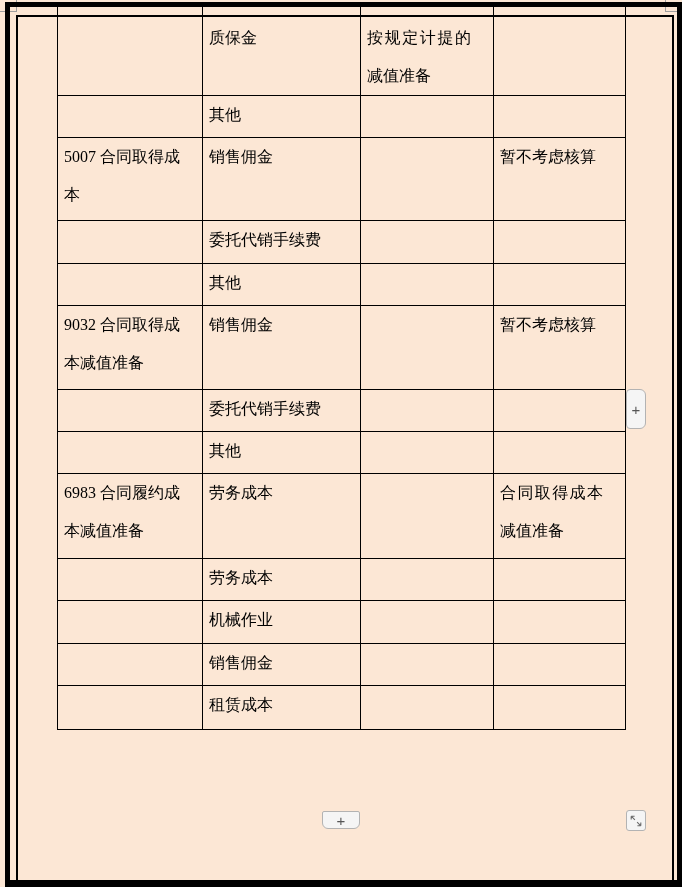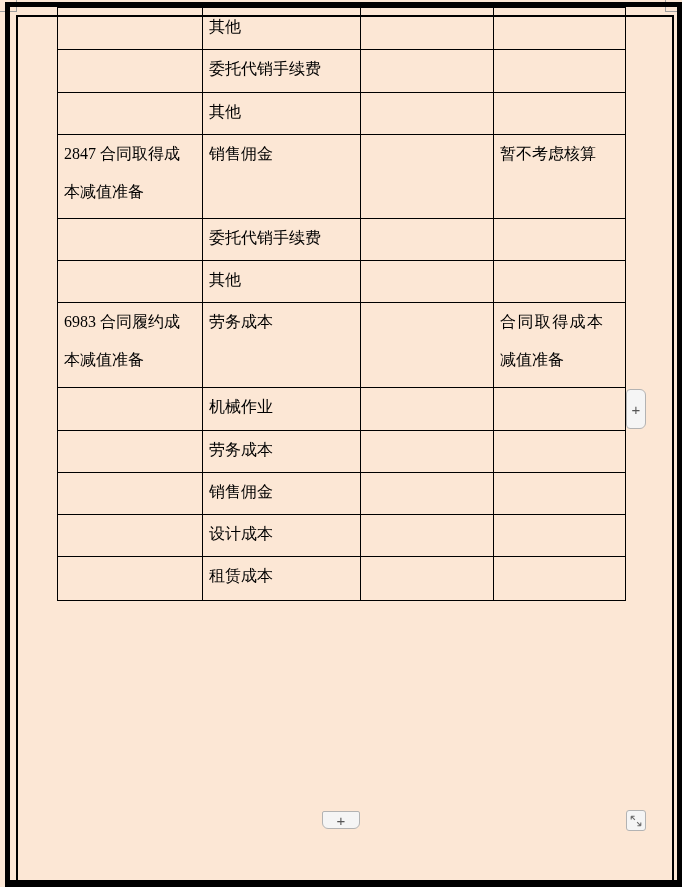--- a/index.html
+++ b/index.html
@@ -77,40 +77,52 @@
   <span class="mark mark-tr-v"></span>
 
   <table class="doc">
     <colgroup>
         <col class="c1">
         <col class="c2">
         <col class="c3">
         <col class="c4">
       </colgroup>
     <tbody>
+      <tr class="row-cut" style="height:86px">
+        <td class="c1"></td>
+        <td class="c2">质保金</td>
+        <td class="c3">按规定计提的减值准备</td>
+        <td class="c4"></td>
+      </tr>
       <tr style="height:42px">
         <td class="c1"></td>
         <td class="c2">其他</td>
         <td class="c3"></td>
         <td class="c4"></td>
+      </tr>
+      <tr style="height:83px">
+        <td class="c1">5007 合同取得成本</td>
+        <td class="c2">销售佣金</td>
+        <td class="c3"></td>
+        <td class="c4">暂不考虑核算</td>
       </tr>
       <tr style="height:43px">
         <td class="c1"></td>
         <td class="c2">委托代销手续费</td>
         <td class="c3"></td>
         <td class="c4"></td>
       </tr>
       <tr style="height:42px">
         <td class="c1"></td>
         <td class="c2">其他</td>
         <td class="c3"></td>
         <td class="c4"></td>
       </tr>
       <tr style="height:84px">
-        <td class="c1">2847 合同取得成本减值准备</td>
+        <td class="c1">9032 合同取得成本减值准备</td>
         <td class="c2">销售佣金</td>
         <td class="c3"></td>
         <td class="c4">暂不考虑核算</td>
       </tr>
       <tr style="height:42px">
         <td class="c1"></td>
         <td class="c2">委托代销手续费</td>
         <td class="c3"></td>
         <td class="c4"></td>
       </tr>
@@ -119,41 +131,35 @@
         <td class="c2">其他</td>
         <td class="c3"></td>
         <td class="c4"></td>
       </tr>
       <tr style="height:85px">
         <td class="c1">6983 合同履约成本减值准备</td>
         <td class="c2">劳务成本</td>
         <td class="c3"></td>
         <td class="c4">合同取得成本减值准备</td>
       </tr>
+      <tr style="height:42px">
+        <td class="c1"></td>
+        <td class="c2">劳务成本</td>
+        <td class="c3"></td>
+        <td class="c4"></td>
+      </tr>
       <tr style="height:43px">
         <td class="c1"></td>
         <td class="c2">机械作业</td>
         <td class="c3"></td>
         <td class="c4"></td>
       </tr>
       <tr style="height:42px">
         <td class="c1"></td>
-        <td class="c2">劳务成本</td>
-        <td class="c3"></td>
-        <td class="c4"></td>
-      </tr>
-      <tr style="height:42px">
-        <td class="c1"></td>
         <td class="c2">销售佣金</td>
-        <td class="c3"></td>
-        <td class="c4"></td>
-      </tr>
-      <tr style="height:42px">
-        <td class="c1"></td>
-        <td class="c2">设计成本</td>
         <td class="c3"></td>
         <td class="c4"></td>
       </tr>
       <tr style="height:44px">
         <td class="c1"></td>
         <td class="c2">租赁成本</td>
         <td class="c3"></td>
         <td class="c4"></td>
       </tr>
     </tbody>

